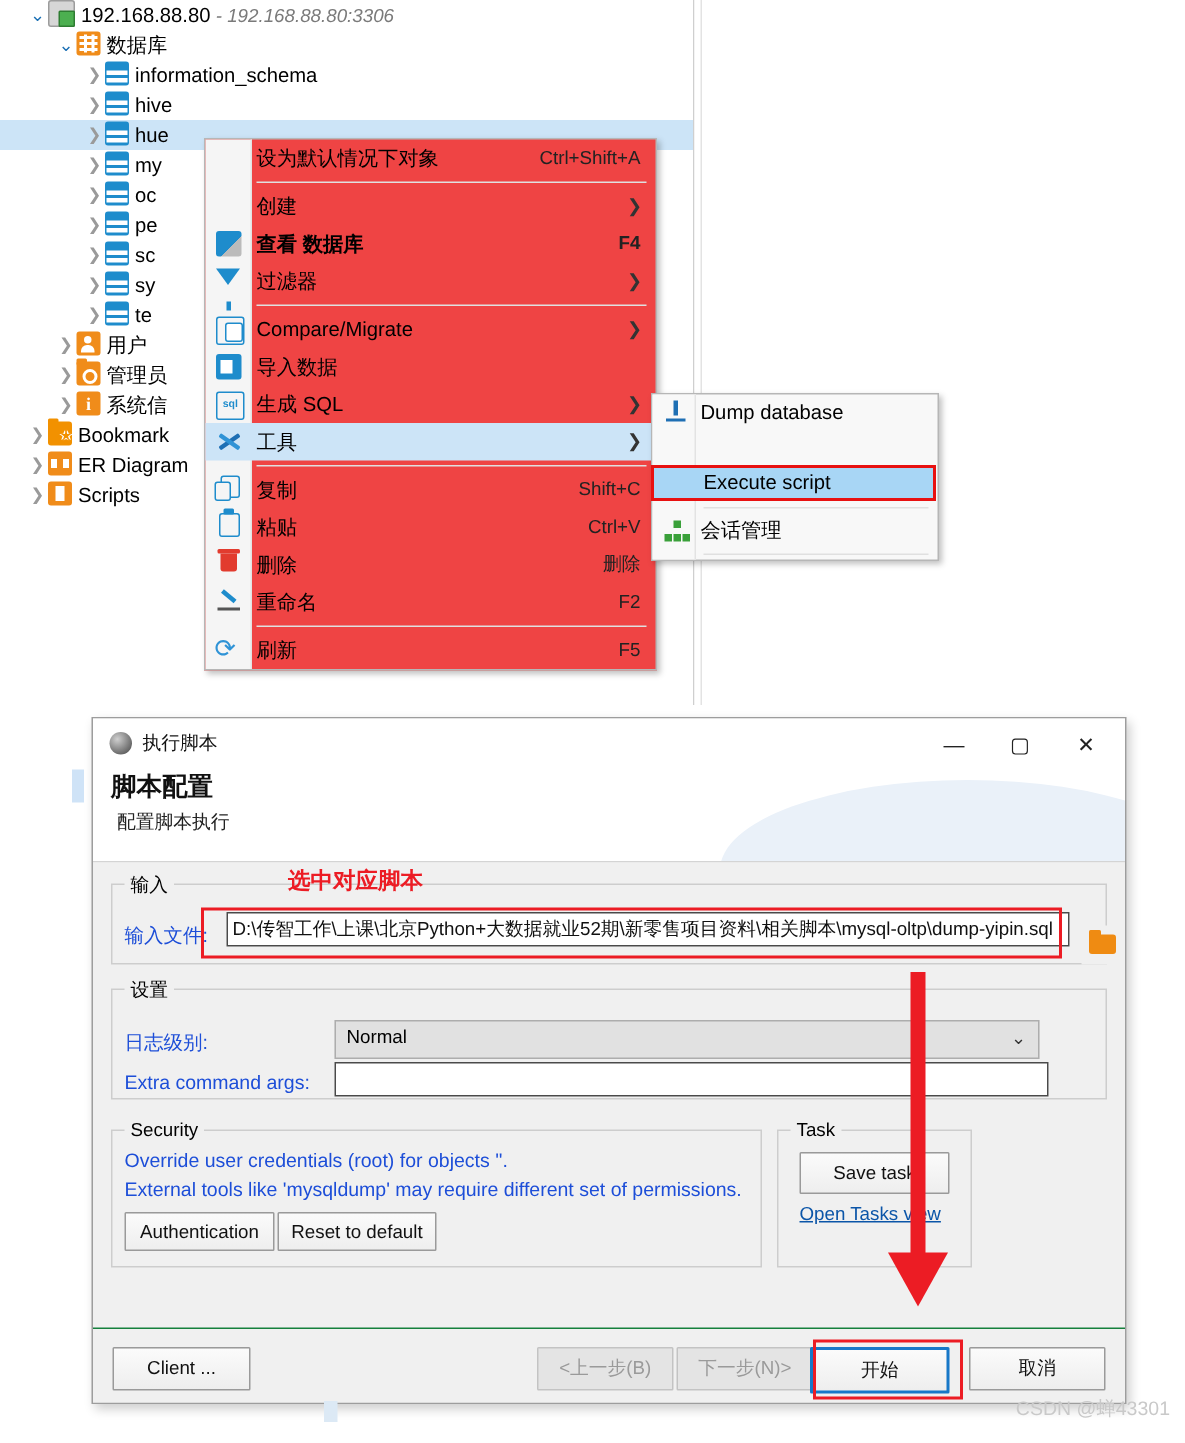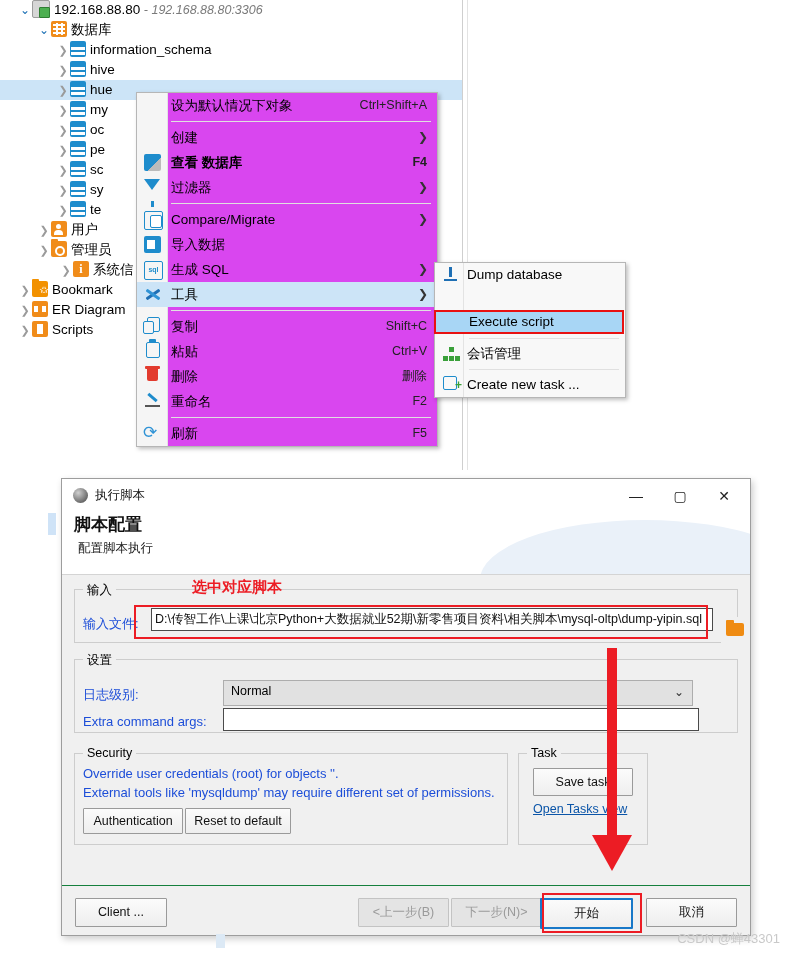--- a/index.html
+++ b/index.html
@@ -56,21 +56,21 @@
   .ic-book{background:#f29100;border-radius:1px 2px 2px 2px;}
   .ic-book::before{content:"";position:absolute;left:0;top:-2px;width:7px;height:4px;background:#f29100;border-radius:1px 1px 0 0;}
   .ic-book::after{content:"★";position:absolute;right:0px;bottom:-3px;color:#f29100;font-size:9px;text-shadow:0 0 1px #fff,1px 0 0 #fff,-1px 0 0 #fff;}
   .ic-er{background:#f08c1a;border-radius:2px;}
   .ic-er::before{content:"";position:absolute;left:2px;top:5px;width:4px;height:6px;background:#fff;}
   .ic-er::after{content:"";position:absolute;right:2px;top:5px;width:4px;height:6px;background:#fff;}
   .ic-script{background:#f08c1a;border-radius:2px;}
   .ic-script::after{content:"";position:absolute;left:5px;top:3px;width:6px;height:10px;background:#fff;}
 
   
-  #ctx-menu{position:absolute;left:136px;top:92px;width:300px;background:#d946ef;
+  #ctx-menu{position:absolute;left:136px;top:92px;width:300px;background:#ef4444;
             border:1px solid #b6b6b6;box-shadow:2px 2px 4px rgba(0,0,0,.25);}
   #ctx-menu .gutter{position:absolute;left:0;top:0;bottom:0;width:30px;background:#f5f5f5;
                     border-right:1px solid #e3e3e3;}
   .mi{position:relative;height:25px;line-height:25px;padding-left:34px;padding-right:12px;
       font-size:13.5px;white-space:nowrap;background:transparent;}
   .mi.hl{background:#cce4f7;}
   .mi .acc{position:absolute;right:10px;top:0;font-size:12.5px;color:#222;}
   .mi .arr{position:absolute;right:9px;top:0;font-size:12px;color:#333;}
   .mi .mic{position:absolute;left:7px;top:4px;width:17px;height:17px;}
   .mi.bold{font-weight:bold;}
@@ -190,21 +190,21 @@
     <div class="tree-row" style="top: 60px; left: 56px;"><span style="padding-left: 0px;"><span class="twisty">❯</span><span class="ticon ic-db"></span><span class="tlabel">hive</span></span></div>
     <div class="tree-row sel" style="top: 80px;"><span style="padding-left: 56px;"><span class="twisty">❯</span><span class="ticon ic-db"></span><span class="tlabel">hue</span></span></div>
     <div class="tree-row" style="top: 100px; left: 56px;"><span style="padding-left: 0px;"><span class="twisty">❯</span><span class="ticon ic-db"></span><span class="tlabel">my</span></span></div>
     <div class="tree-row" style="top: 120px; left: 56px;"><span style="padding-left: 0px;"><span class="twisty">❯</span><span class="ticon ic-db"></span><span class="tlabel">oc</span></span></div>
     <div class="tree-row" style="top: 140px; left: 56px;"><span style="padding-left: 0px;"><span class="twisty">❯</span><span class="ticon ic-db"></span><span class="tlabel">pe</span></span></div>
     <div class="tree-row" style="top: 160px; left: 56px;"><span style="padding-left: 0px;"><span class="twisty">❯</span><span class="ticon ic-db"></span><span class="tlabel">sc</span></span></div>
     <div class="tree-row" style="top: 180px; left: 56px;"><span style="padding-left: 0px;"><span class="twisty">❯</span><span class="ticon ic-db"></span><span class="tlabel">sy</span></span></div>
     <div class="tree-row" style="top: 200px; left: 56px;"><span style="padding-left: 0px;"><span class="twisty">❯</span><span class="ticon ic-db"></span><span class="tlabel">te</span></span></div>
     <div class="tree-row" style="top: 220px; left: 37px;"><span style="padding-left: 0px;"><span class="twisty">❯</span><span class="ticon ic-user"></span><span class="tlabel">用户</span></span></div>
     <div class="tree-row" style="top: 240px; left: 37px;"><span style="padding-left: 0px;"><span class="twisty">❯</span><span class="ticon ic-key"></span><span class="tlabel">管理员</span></span></div>
-    <div class="tree-row" style="top: 260px; left: 37px;"><span style="padding-left: 0px; margin-left: 22px;"><span class="twisty">❯</span><span class="ticon ic-info"></span><span class="tlabel">系统信</span></span></div>
+    <div class="tree-row" style="top: 260px; left: 37px;"><span style="padding-left: 0px;"><span class="twisty">❯</span><span class="ticon ic-info"></span><span class="tlabel">系统信</span></span></div>
     <div class="tree-row" style="top: 280px; left: 18px;"><span style="padding-left: 0px;"><span class="twisty">❯</span><span class="ticon ic-book"></span><span class="tlabel">Bookmark</span></span></div>
     <div class="tree-row" style="top: 300px; left: 18px;"><span style="padding-left: 0px;"><span class="twisty">❯</span><span class="ticon ic-er"></span><span class="tlabel">ER Diagram</span></span></div>
     <div class="tree-row" style="top: 320px; left: 18px;"><span style="padding-left: 0px;"><span class="twisty">❯</span><span class="ticon ic-script"></span><span class="tlabel">Scripts</span></span></div>
   </div>
 
 <div id="ctx-menu">
   <div class="gutter"></div>
   <div id="ctx-items">
       <div class="mi"><span>设为默认情况下对象</span><span class="acc">Ctrl+Shift+A</span></div>
       <div class="msep"></div>
@@ -228,21 +228,20 @@
 
 <div id="sub-menu">
   <div class="gutter"></div>
   <div id="sub-items">
       <div class="mi"><span class="mic si-up"></span><span>Dump database</span></div>
       <div class="mi"><span></span></div>
       <div class="mi"><span class="mic si-gauge"></span><span>Open Security</span></div>
       <div class="msep"></div>
       <div class="mi"><span class="mic si-net"></span><span>会话管理</span></div>
       <div class="msep"></div>
-      <div class="mi"><span class="mic si-task"></span><span>Create new task ...</span></div>
     </div>
   <div id="exec-hl">
     <span id="exec-hl-label">Execute script</span>
   </div>
 </div>
 
 <div id="scroll-nub"></div>
 
 <div id="dialog">
 

